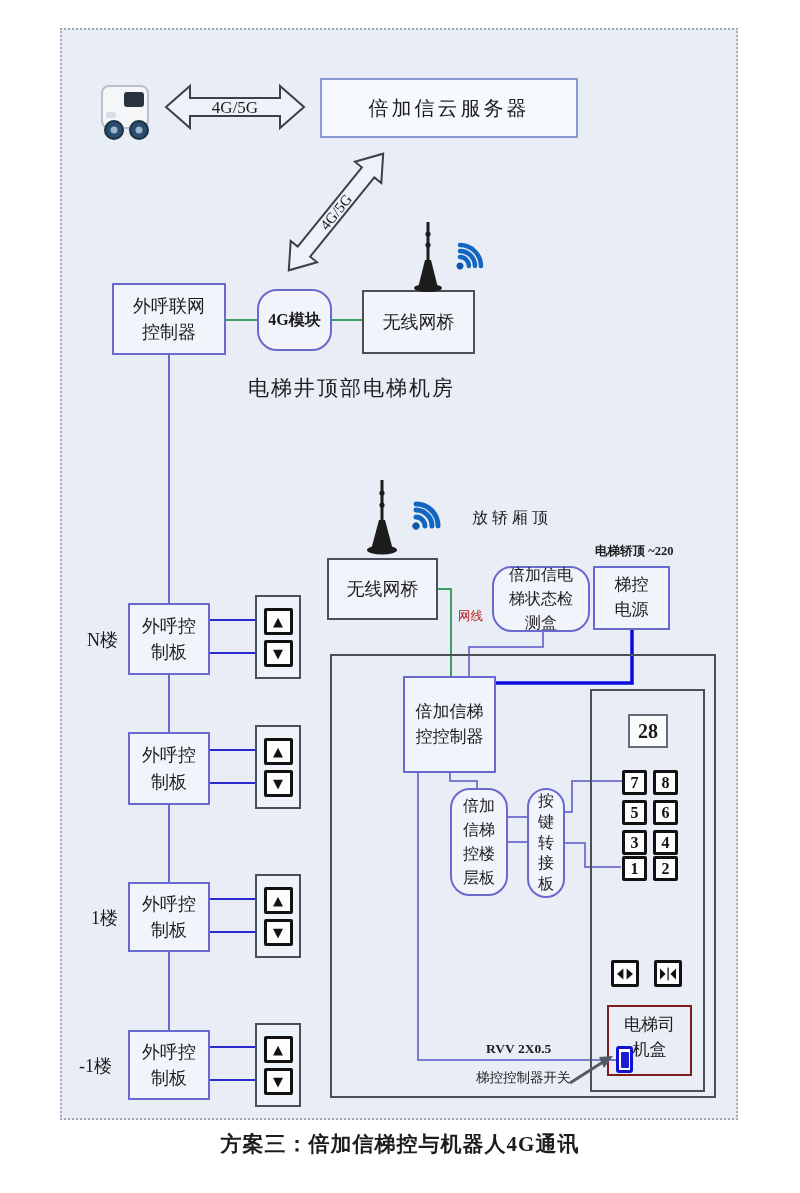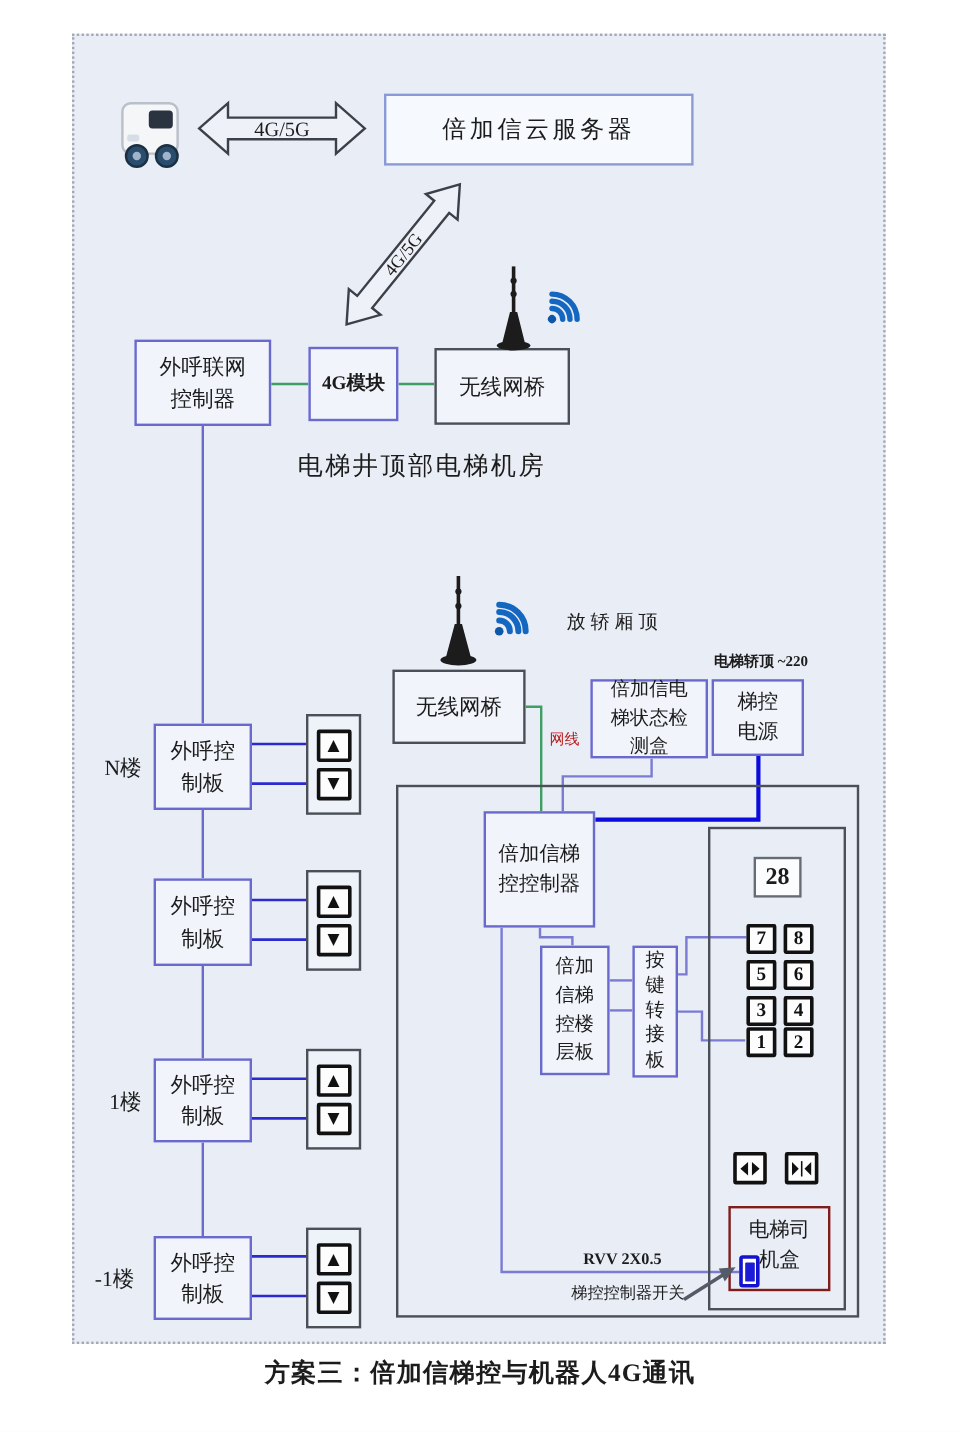--- a/index.html
+++ b/index.html
@@ -11,21 +11,21 @@
   .wires-layer{z-index:1;}
   .icons-layer{z-index:6;pointer-events:none;}
   .node{position:absolute;display:flex;align-items:center;justify-content:center;
         text-align:center;background:#f1f4fb;z-index:3;box-sizing:border-box;line-height:1.45;}
   .b-blue{border:2px solid #6a6ace;}
   .b-dark{border:2px solid #4a4f58;}
   .b-gray{border:2px solid #7f1d1d;}
   .hollow{background:transparent;z-index:2;}
   .lbl{position:absolute;z-index:3;white-space:nowrap;}
   .inner{display:inline-block;}
-  .fs18{font-size:18px;} .fs17{font-size:17px;} .fs16{font-size:16px;line-height:1.5;}
+  .fs18{font-size:18px;} .fs17{font-size:17px;} .fs16{font-size:16px;line-height:1.5;border-radius:20px;}
   .bold{font-weight:bold;}
   .cloud{font-size:20px;font-weight:normal;letter-spacing:3px;}
   .big-caption{font-size:21px;letter-spacing:2px;}
   .huge-caption{font-size:16px;letter-spacing:4px;}
   .tiny{font-size:12.5px;text-align:right;}
   .floor-label{font-size:18px;}
   .updown-panel{position:absolute;width:46px;height:84px;border:2px solid #4a4f58;
         background:#eef2f9;z-index:3;box-sizing:border-box;display:flex;flex-direction:column;
         align-items:center;justify-content:center;gap:5px;}
   .ud-btn{width:29px;height:27px;border:3px solid #111;border-radius:2px;background:#fdfdfd;

